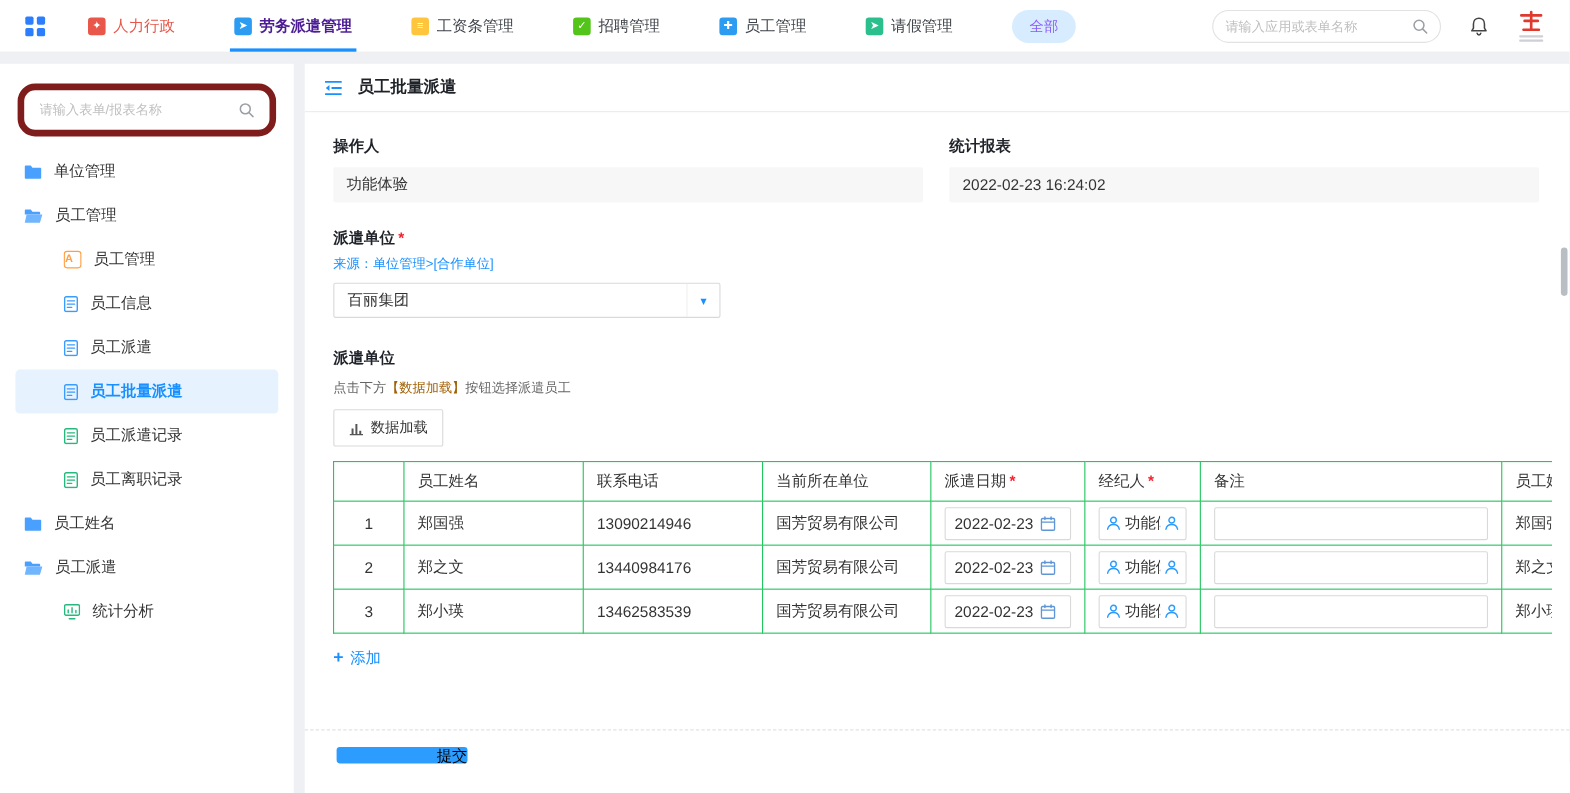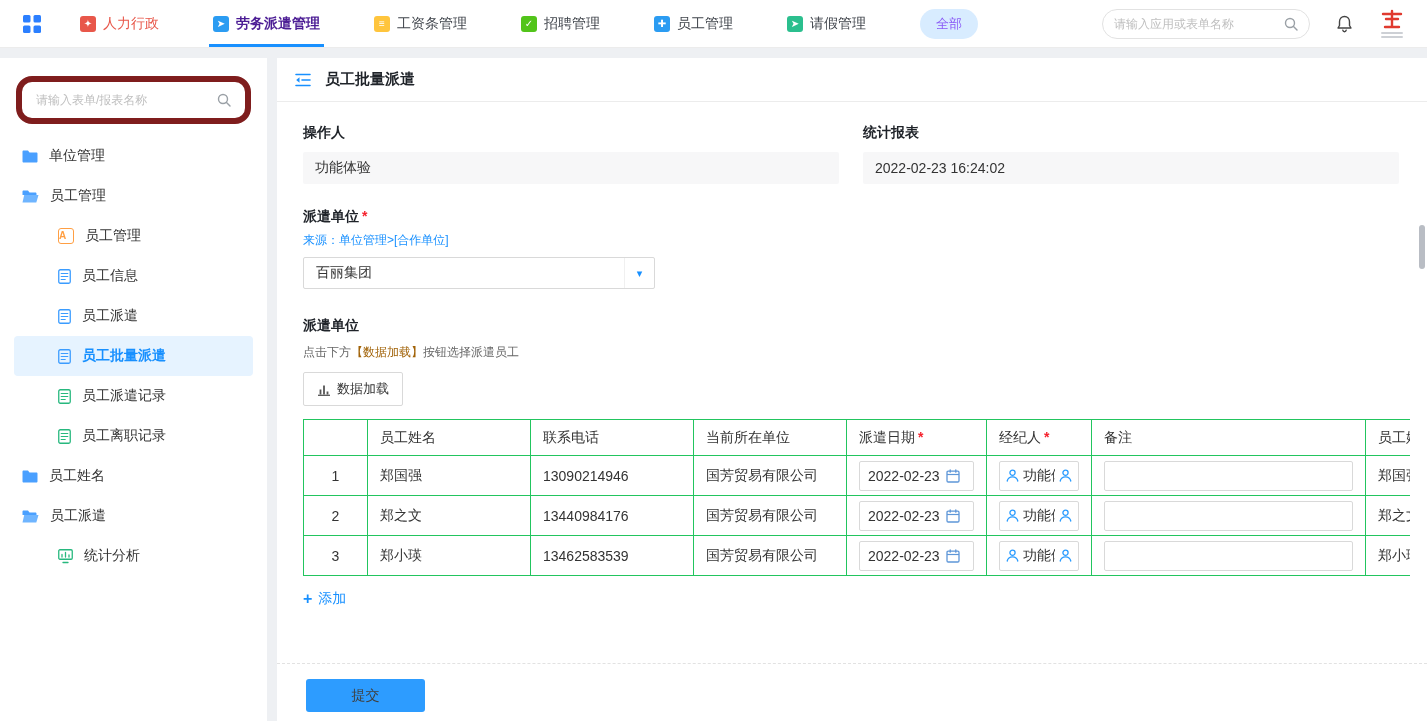--- a/index.html
+++ b/index.html
@@ -82,21 +82,21 @@
   .date-box { height:30px; border:1px solid #d9d9d9; border-radius:2px; display:flex; align-items:center; padding:0 8px; gap:6px; background:#fff; cursor:pointer; }
   .date-box span { flex:1; }
   .agent-box { height:30px; border:1px solid #d9d9d9; border-radius:2px; display:flex; align-items:center; padding:0 6px; gap:4px; background:#fff; cursor:pointer; }
   .agent-name { flex:1; overflow:hidden; white-space:nowrap; }
   .remark-input { width:100%; height:30px; border:1px solid #d9d9d9; border-radius:2px; outline:none; padding:0 8px; background:#fff; }
   .add-link { margin-top:14px; color:#1890ff; display:inline-flex; align-items:center; gap:6px; cursor:pointer; }
   .add-link .plus { font-size:16px; font-weight:700; }
 
   .divider-dashed { position:absolute; left:0; right:0; top:605px; border-top:1px dashed #e2e2e2; }
   .submit-row { position:absolute; left:29px; top:621px; }
-  .submit-btn { width:119px; height:33px; background:#2d9cff; border:none; border-radius:3px; color:#404040; font-size:14px; cursor:pointer; }
+  .submit-btn { width:119px; height:15px; background:#2d9cff; border:none; border-radius:3px; color:#000000; font-size:14px; cursor:pointer;text-align:right; }
   .v-scrollbar { position:absolute; right:2px; top:167px; width:6px; height:44px; background:#b9bdc4; border-radius:3px; cursor:grab; }
 </style>
 </head>
 <body>
 
 <header class="topnav">
   <div class="apps-btn">
     <svg width="20" height="20" viewBox="0 0 20 20">
         <rect x="1" y="1" width="7.5" height="7.5" rx="1.5" fill="#2b7fff"></rect>
         <rect x="11.5" y="1" width="7.5" height="7.5" rx="1.5" fill="#2b7fff"></rect>

